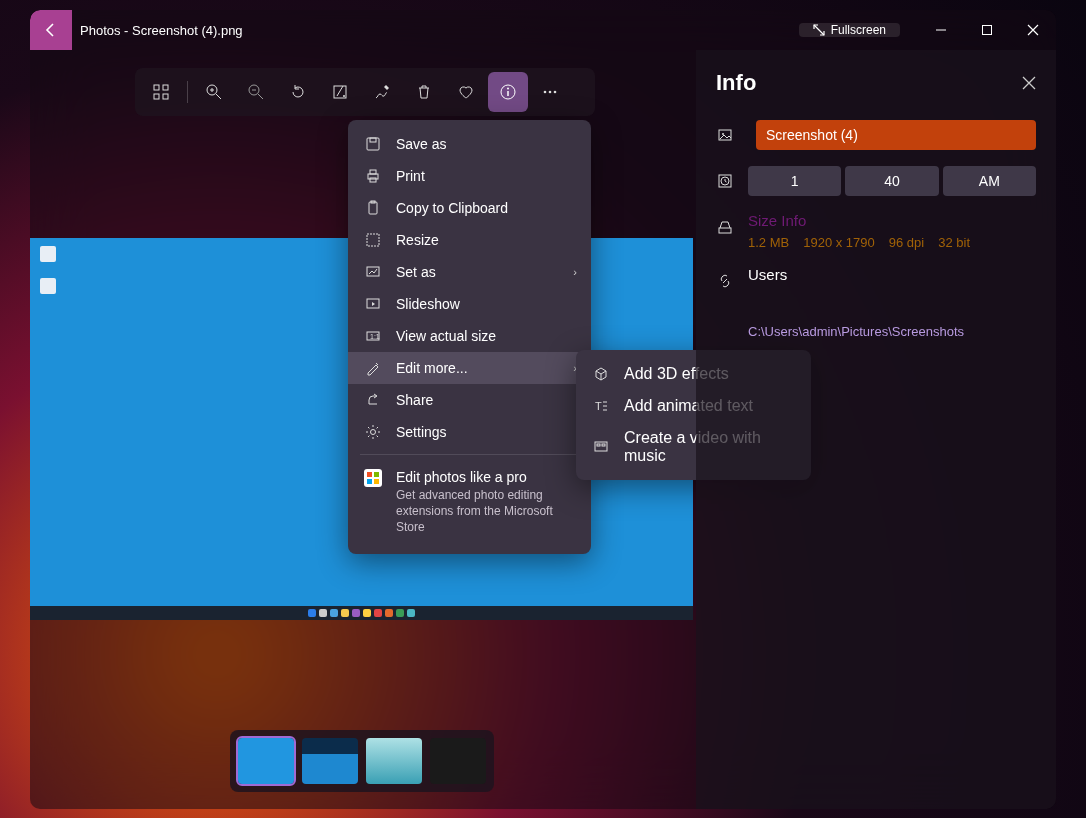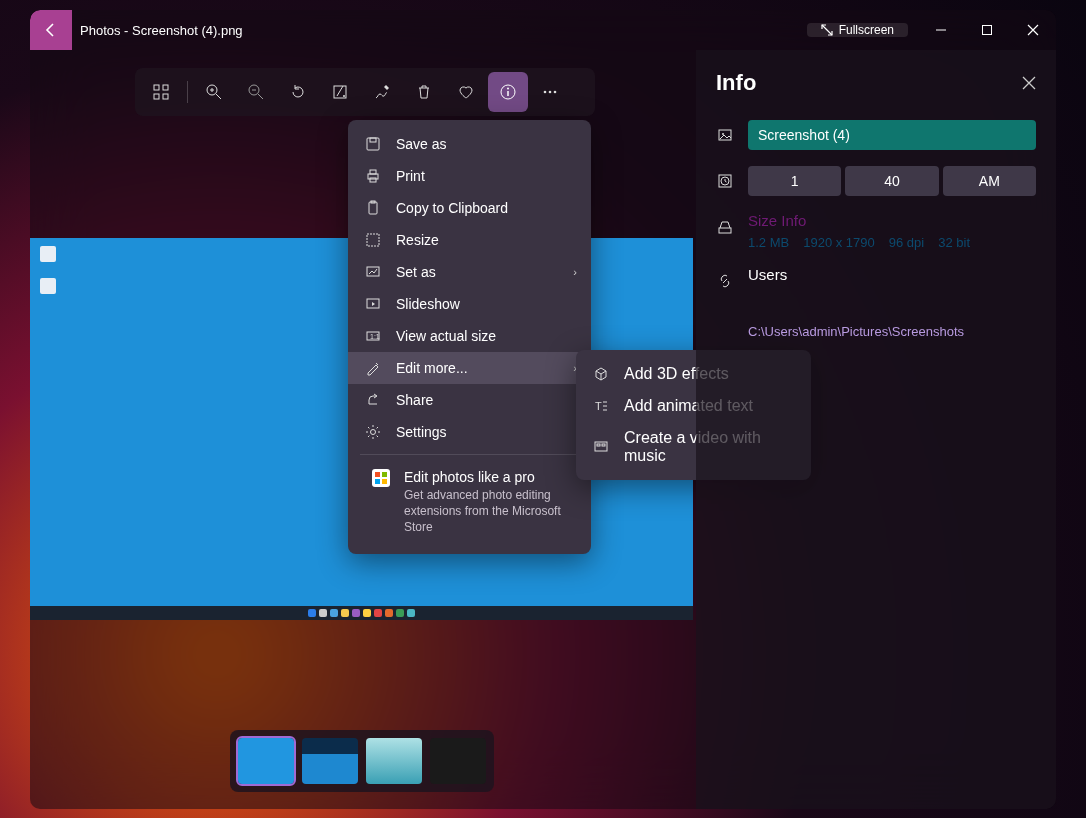--- a/index.html
+++ b/index.html
@@ -42,21 +42,21 @@
   .title-text { margin-left: 8px; color: #fff; font-size: 13px; }
   .titlebar-spacer { flex: 1; }
   .fullscreen-pill {
     display: flex;
     align-items: center;
     gap: 6px;
     background: rgba(60,50,60,0.6);
     border-radius: 4px;
     padding: 0 14px;
     font-size: 12px;
-    margin-right: 10px;
+    margin-right: 18px;
   }
   .win-btn {
     width: 46px;
     height: 40px;
     display: flex;
     align-items: center;
     justify-content: center;
     color: #fff;
     font-size: 14px;
   }
@@ -150,21 +150,20 @@
     flex-shrink:0;
   }
   .context-item .chev {
     position:absolute; right:14px; font-size:11px; color:#ccc;
   }
   .context-sep{height:1px;background:rgba(255,255,255,0.12);margin:6px 12px;}
   .context-promo {
     display:flex;
     gap:14px;
     padding:8px 16px 10px;
-    margin-left:8px;
   }
   .context-promo .pi {
     width:18px;height:18px;background:#fff;border-radius:3px;
     display:flex;align-items:center;justify-content:center;font-size:12px;
     flex-shrink:0;
   }
   .context-promo .txt .t1{font-size:14px;color:#fff;}
   .context-promo .txt .t2{font-size:12px;color:#c8c0cc;margin-top:2px;line-height:1.35;max-width:175px;}
   
   .sub-menu {
@@ -217,38 +216,39 @@
     display:flex;
     gap:14px;
     align-items:flex-start;
     margin-bottom:16px;
   }
   .info-row .ri {
     width:18px;height:18px;display:flex;align-items:center;justify-content:center;
     color:#e8e0ec;margin-top:6px;flex-shrink:0;
   }
   .info-input {
-    background:#0f766e;
+    background:#c2410c;
     border-radius:4px;
     padding:7px 10px;
     flex:1;
     font-size:14px;
     color:#fff;
+    margin-left:8px;
   }
   .pill-row { display:flex; gap:4px; flex:1;}
   .pill {
     background:#3f3848;
     border-radius:4px;
     padding:7px 4px;
     text-align:center;
     font-size:14px;
     color:#fff;
   }
   .size-info-block .lbl{font-size:15px;color:#701a75;margin-bottom:6px;}
-  .size-info-block .vals{font-size:13px;color:#0c4a6e;display:flex;gap:14px;align-items:flex-end;}
+  .size-info-block .vals{font-size:13px;color:#a16207;display:flex;gap:14px;align-items:flex-end;}
   .source-block .lbl{font-size:15px;margin-bottom:6px;}
   .source-block .path {font-size:13px;color:#b89ae0;word-break:break-all;}
   svg{display:block;}
 </style>
 </head>
 <body>
 
 <div class="window">
 
   <div class="titlebar">

